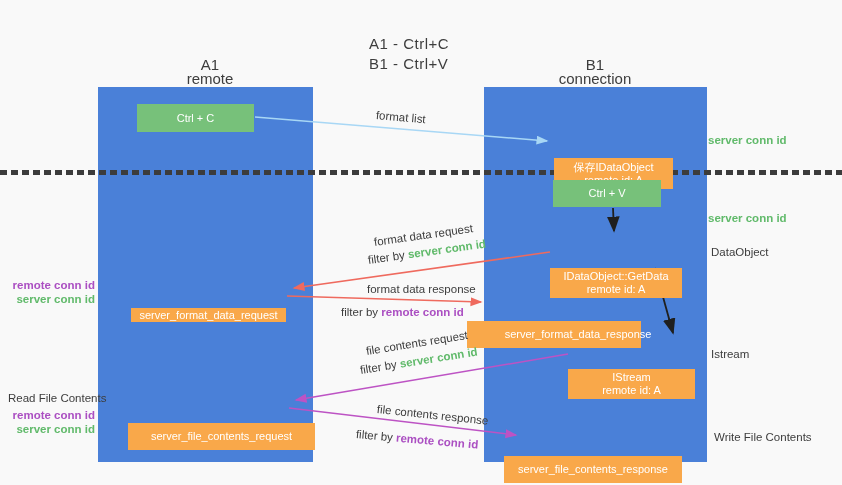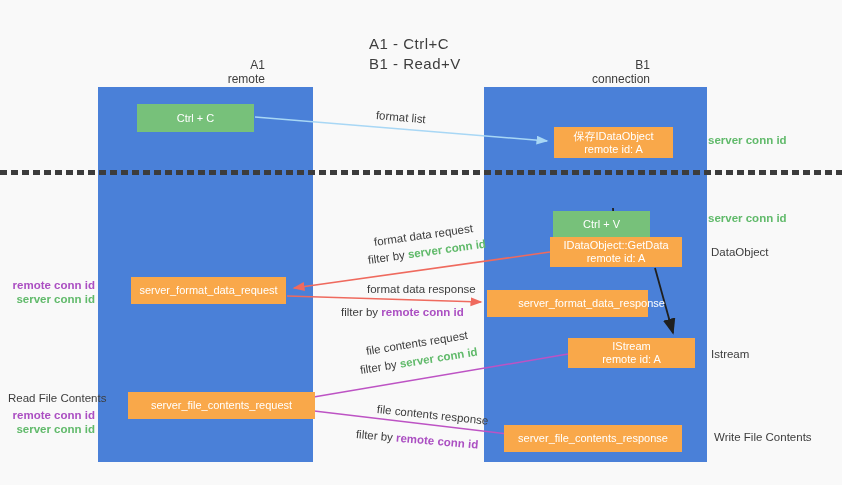--- a/index.html
+++ b/index.html
@@ -1,42 +1,42 @@
 <!DOCTYPE html>
 <html style="--lifeline_blue: #4a80d8; --box_green: #77c17a; --box_orange: #f9a84a; --arrow_light_blue: #a8d7f5; --arrow_red: #ef6a5e; --arrow_magenta: #bd53c4; --arrow_black: #1f1f1f; --text_green: #61ba6b; --text_purple: #ab4fc2; --text_dark: #3d3d3d;"><head>
 <meta charset="utf-8">
 <style>
   * { margin:0; padding:0; box-sizing:border-box; }
   html,body { background:#f9f9f9; font-family:"Liberation Sans", sans-serif; }
   .canvas { position:relative; width:842px; height:485px; background:#f9f9f9; overflow:hidden; }
   .lifeline { position:absolute; background:var(--lifeline_blue); z-index:1; }
   .overlay { position:absolute; left:0; top:0; z-index:5; pointer-events:none; }
   .title { position:absolute; left:369px; top:10px; font-size:15px; line-height:20px; color:var(--text_dark); letter-spacing:.5px; z-index:7;margin-top:24px; }
-  .hdr { position:absolute; text-align:right; font-size:12px; line-height:14px; color:var(--text_dark); z-index:7; }
+  .hdr { position:absolute; text-align:center; font-size:15px; line-height:14px; color:var(--text_dark); z-index:7; }
   .node { position:absolute; display:flex; flex-direction:column; align-items:center; justify-content:center; color:#fff; font-size:11px; line-height:13px; text-align:center; z-index:6; white-space:nowrap; }
   .node.green { background:var(--box_green); }
-  .node.orange { background:var(--box_orange); }
+  .node.orange { background:var(--box_orange);margin-top:31px; }
   .lbl { position:absolute; font-size:11.5px; color:var(--text_dark); white-space:nowrap; z-index:7; transform-origin:left center; }
   .lbl.bold-green { color:var(--text_green); font-weight:bold; }
   .filter .c-green { color:var(--text_green); font-weight:bold; }
   .filter .c-purple { color:var(--text_purple); font-weight:bold; }
   .conn-pair { position:absolute; width:90px; text-align:right; font-size:11.5px; font-weight:bold; line-height:14px; z-index:7; white-space:nowrap; }
   .conn-pair .remote { color:var(--text_purple); display:block; }
   .conn-pair .server { color:var(--text_green); display:block; }
   .divider { position:absolute; left:0; top:170px; width:842px; height:5px; z-index:4;
              background:repeating-linear-gradient(90deg,#3c3c3c 0 7px, transparent 7px 11px); }
 </style>
 </head>
 <body>
 
 <div class="canvas">
 
   <div class="title">
     <div>A1 - Ctrl+C</div>
-    <div>B1 - Read+V</div>
+    <div>B1 - Ctrl+V</div>
   </div>
 
   <div class="hdr" style="left:155px; top:58px; width:110px;">
     <div>A1</div>
     <div>remote</div>
   </div>
   <div class="hdr" style="left:540px; top:58px; width:110px;">
     <div>B1</div>
     <div>connection</div>
   </div>
@@ -66,39 +66,39 @@
     <line x1="550" y1="252" x2="294" y2="288" style="stroke:var(--arrow_red)" stroke-width="1.5" marker-end="url(#m-red)"></line>
     <line x1="287" y1="296" x2="481" y2="302" style="stroke:var(--arrow_red)" stroke-width="1.5" marker-end="url(#m-red)"></line>
     <line x1="655" y1="268" x2="673" y2="333" style="stroke:var(--arrow_black)" stroke-width="1.8" marker-end="url(#m-blk)"></line>
     <line x1="568" y1="354" x2="296" y2="400" style="stroke:var(--arrow_magenta)" stroke-width="1.5" marker-end="url(#m-mag)"></line>
     <line x1="289" y1="408" x2="516" y2="435" style="stroke:var(--arrow_magenta)" stroke-width="1.5" marker-end="url(#m-mag)"></line>
   </svg>
 
   <div class="node green" style="left:137px; top:104px; width:117px; height:28px;">
     <span>Ctrl + C</span>
   </div>
-  <div class="node orange" style="left:131px; top:277px; width:155px; height:27px;">
+  <div class="node orange" style="left:131px; top:277px; width:155px; height:14px;">
     <span>server_format_data_request</span>
   </div>
   <div class="node orange" style="left:128px; top:392px; width:187px; height:27px;">
     <span>server_file_contents_request</span>
   </div>
 
   <div class="node orange" style="left:554px; top:127px; width:119px; height:31px;">
     <span>保存IDataObject</span>
     <span>remote id: A</span>
   </div>
-  <div class="node green" style="left:553px; top:180px; width:97px; height:27px;margin-top:31px;">
+  <div class="node green" style="left:553px; top:180px; width:108px; height:27px;">
     <span>Ctrl + V</span>
   </div>
   <div class="node orange" style="left:550px; top:237px; width:132px; height:30px;">
     <span>IDataObject::GetData</span>
     <span>remote id: A</span>
   </div>
-  <div class="node orange" style="left:487px; top:290px; width:161px; height:27px;padding-left:48px;">
+  <div class="node orange" style="left:467px; top:290px; width:174px; height:27px;padding-left:48px;">
     <span>server_format_data_response</span>
   </div>
   <div class="node orange" style="left:568px; top:338px; width:127px; height:30px;">
     <span>IStream</span>
     <span>remote id: A</span>
   </div>
   <div class="node orange" style="left:504px; top:425px; width:178px; height:27px;">
     <span>server_file_contents_response</span>
   </div>
 

